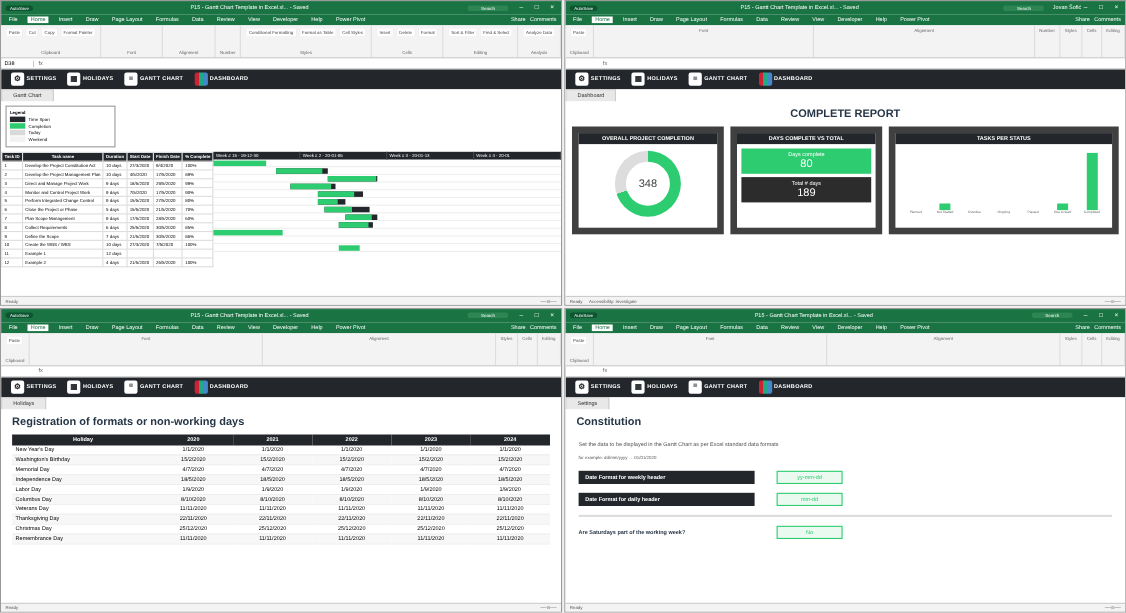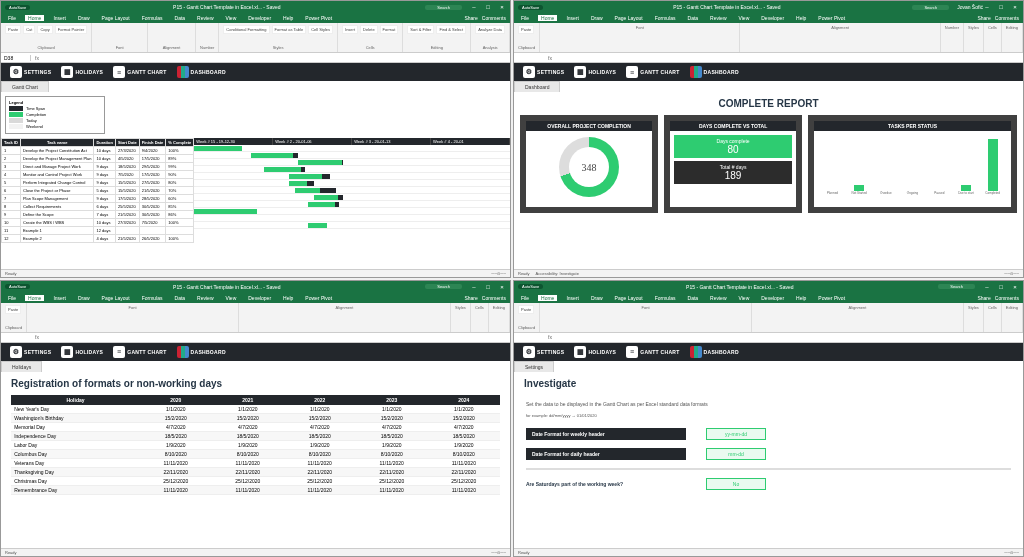--- a/index.html
+++ b/index.html
@@ -50,21 +50,21 @@
 .gantt-row { height: 7px; border-bottom: 1px solid #eee; position: relative; }
 .bar { position: absolute; height: 5px; top: 1px; background: #23272c; }
 .bar .prog { height: 100%; background: #2ecc71; }
 
 
 .dash-title { text-align: center; color: #263646; font-weight: bold; font-size: 10px; padding: 6px 0; background: #fff; }
 .dash-grid { display: flex; gap: 6px; padding: 0 6px; }
 .dash-card { border: 6px solid #404040; padding: 4px; flex: 1; text-align: center; }
 .dash-card .h { background: #23272c; color: #fff; font-size: 5px; padding: 2px; font-weight: bold; margin: -4px -4px 4px; }
 .donut { width: 60px; height: 60px; border-radius: 50%; background: conic-gradient(#2ecc71 0 70%, #ddd 0); margin: 6px auto; display: flex; align-items: center; justify-content: center; }
-.donut .hole { width: 40px; height: 40px; border-radius: 50%; background: #fff; display: flex; align-items: center; justify-content: center; font-size: 10px; color: #444; font-family: Liberation Serif, serif; }
+.donut .hole { width: 40px; height: 40px; border-radius: 50%; background: #fff; display: flex; align-items: center; justify-content: center; font-size: 10px; color: #444; }
 .stat { background: #2ecc71; color: #fff; font-size: 10px; padding: 3px 0; margin: 3px 0; }
 .stat.dark { background: #2c2c2c; }
 .stat .lbl { font-size: 5px; display: block; color: #fff; }
 .barchart { display: flex; align-items: flex-end; height: 60px; gap: 6px; padding: 4px; justify-content: space-around; }
 .barchart .b { width: 10px; background: #2ecc71; position: relative; }
 .barchart .b .bl { position: absolute; top: 100%; font-size: 3px; left: -4px; width: 18px; text-align: center; color: #666; }
 
 
 .section-title { color: #263646; font-size: 10px; font-weight: bold; padding: 6px 10px; }
 .htable { width: 96%; margin: 0 auto; border-collapse: collapse; font-size: 5px; }
@@ -784,21 +784,21 @@
           <span>GANTT CHART</span>
         </div>
       <div class="navbtn dash">
           <span class="ic"></span>
           <span>DASHBOARD</span>
         </div>
     </div>
     <div class="subnav">
         <div class="subtab">Settings</div>
       </div>
-    <div class="section-title">Investigate</div>
+    <div class="section-title">Constitution</div>
     <div class="instr">Set the data to be displayed in the Gantt Chart as per Excel standard data formats</div>
     <div class="instr" style="font-size:4px;padding-top:0">for example: dd/mm/yyyy → 01/01/2020</div>
     <div class="setting-row">
       <div class="slabel">Date Format for weekly header</div>
       <div class="sval">yy-mm-dd</div>
     </div>
     <div class="setting-row">
       <div class="slabel">Date Format for daily header</div>
       <div class="sval">mm-dd</div>
     </div>

